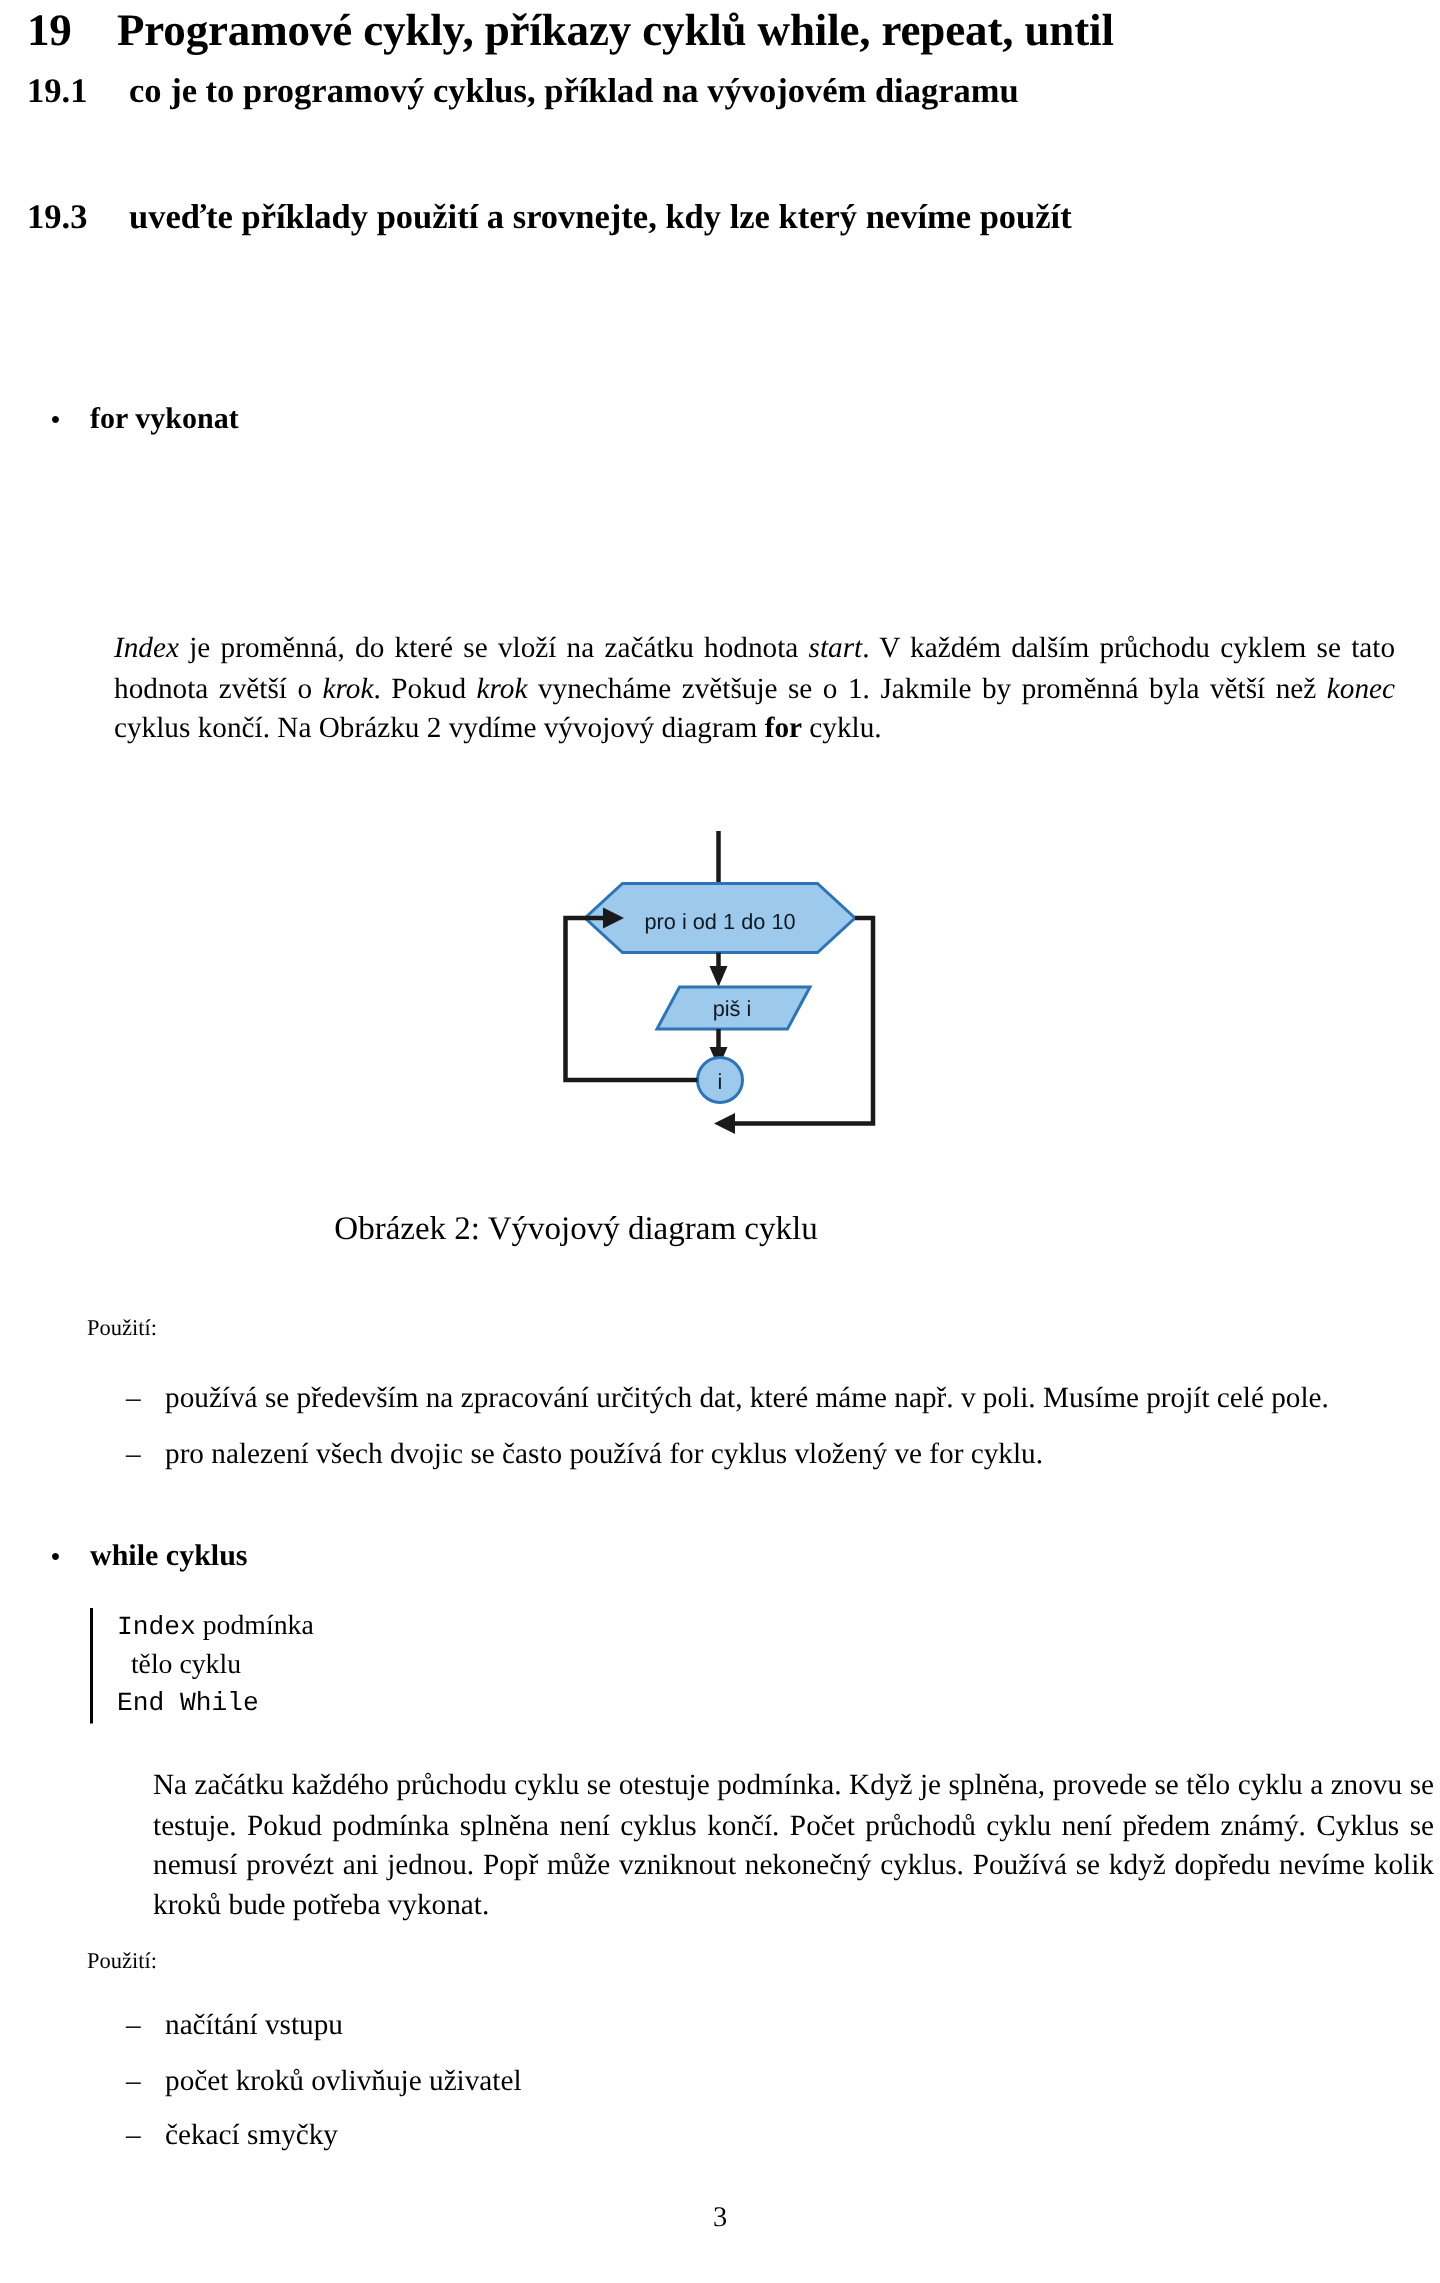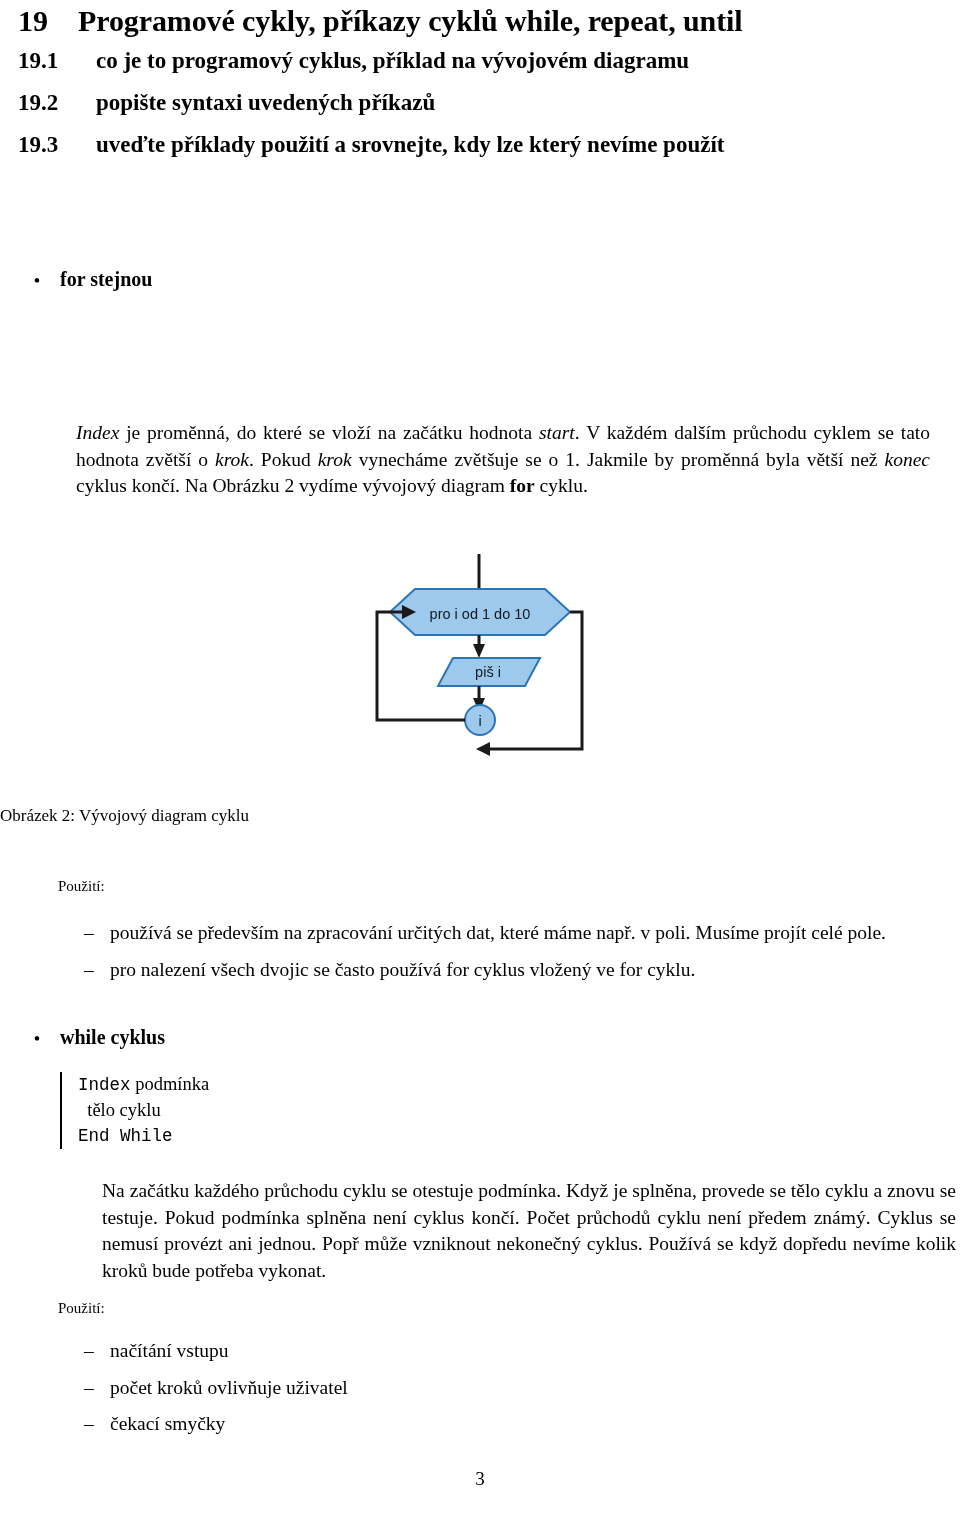--- a/index.html
+++ b/index.html
@@ -42,21 +42,21 @@
   .h2-row {
     position: absolute;
     left: 18px;
     width: 930px;
     display: flex;
     align-items: baseline;
     font-weight: bold;
     font-size: 23px;
   }
   .h2-num { width: 68px; flex: 0 0 68px; }
-  .h2-title { flex: 1 1 auto; margin-left: 10px; }
+  .h2-title { flex: 1 1 auto; }
 
   #h2-1 { top: 48px; }
   #h2-2 { top: 90px; }
   #h2-3 { top: 132px; }
 
   
   .para {
     position: absolute;
     left: 34px;
     width: 896px;
@@ -132,22 +132,22 @@
     left: 360px;
     top: 548px;
     width: 240px;
     height: 212px;
   }
   #fig-caption {
     position: absolute;
     left: 0;
     top: 806px;
     width: 768px;
-    text-align: left;
-    font-size: 17px;
+    text-align: center;
+    font-size: 22px;
   }
 
   
   .pouziti-label {
     position: absolute;
     left: 58px;
     font-size: 15px;
   }
   #pouziti-1 { top: 878px; }
   #pouziti-2 { top: 1300px; }
@@ -191,33 +191,29 @@
 
   <div class="h1-row">
     <span class="h1-num">19</span>
     <span class="h1-title">Programové cykly, příkazy cyklů while, repeat, until</span>
   </div>
 
   <div class="h2-row" id="h2-1">
     <span class="h2-num">19.1</span>
     <span class="h2-title">co je to programový cyklus, příklad na vývojovém diagramu</span>
   </div>
-  <div class="h2-row" id="h2-2">
-    <span class="h2-num">19.2</span>
-    <span class="h2-title">popište syntaxi uvedených příkazů</span>
-  </div>
   <div class="h2-row" id="h2-3">
     <span class="h2-num">19.3</span>
     <span class="h2-title">uveďte příklady použití a srovnejte, kdy lze který nevíme použít</span>
   </div>
 
 
   <div class="bullet-item" id="bullet-for">
     <span class="bullet-dot">•</span>
-    <span>for stejnou</span>
+    <span>for vykonat</span>
   </div>
 
 
   <div class="para" id="for-desc"><span class="it">Index</span> je proměnná, do které se vloží na začátku hodnota <span class="it">start</span>. V každém dalším průchodu cyklem se tato hodnota zvětší o <span class="it">krok</span>. Pokud <span class="it">krok</span> vynecháme zvětšuje se o 1. Jakmile by proměnná byla větší než <span class="it">konec</span> cyklus končí. Na Obrázku 2 vydíme vývojový diagram <span class="bold">for</span> cyklu.</div>
 
   <div id="figure-flowchart">
     <svg width="240" height="212" viewBox="0 0 240 212" xmlns="http://www.w3.org/2000/svg">
 
       <g>
         <line x1="119" y1="6" x2="119" y2="44" stroke="#1A1A1A" stroke-width="3"></line>

